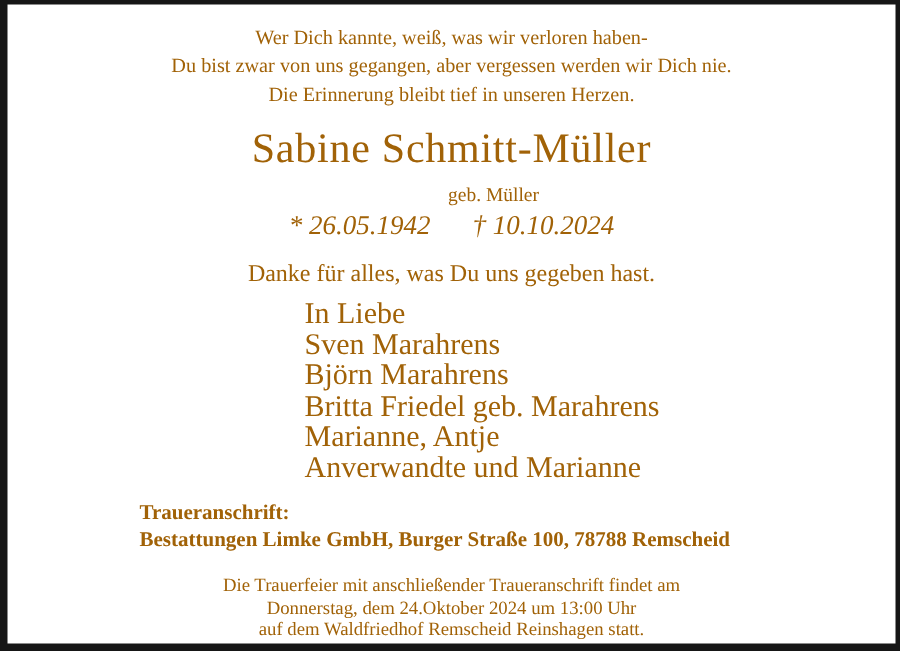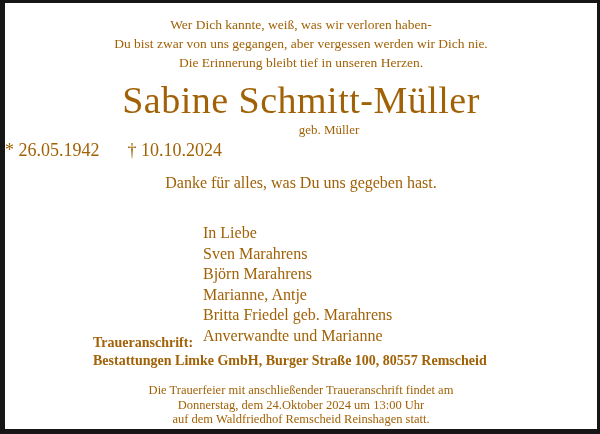--- a/index.html
+++ b/index.html
@@ -29,59 +29,61 @@
     font-size: 13.5px;
     line-height: 19px;
   }
   .name {
     position: absolute;
     top: 76px;
     left: 0;
     width: 100%;
     margin: 0;
     text-align: center;
-    font-size: 38px;
+    font-size: 28px;
     font-weight: normal;
     letter-spacing: 0.5px;
     line-height: 42px;
   }
   .maiden {
     position: absolute;
     top: 119px;
     left: 0;
     width: 100%;
     text-align: center;
     font-size: 13px;
     line-height: 15px;
     padding-left: 28px;
   }
   .dates {
     position: absolute;
     top: 136px;
     left: 0;
     width: 100%;
+    text-align: center;
     font-size: 18px;
     line-height: 22px;
+    font-style: italic;
   }
   .dates .birth { margin-right: 14px; }
   .dates .death { margin-left: 14px; }
   .thanks {
     position: absolute;
     top: 170px;
     left: 0;
     width: 100%;
     text-align: center;
     font-size: 16px;
     line-height: 20px;
   }
   .mourners {
     position: absolute;
-    top: 220px;
+    top: 196px;
     left: 198px;
-    font-size: 16px;
+    font-size: 20px;
     line-height: 20.5px;
   }
   .address {
     position: absolute;
     top: 331px;
     left: 88px;
     font-size: 14px;
     line-height: 17.5px;
     font-weight: bold;
   }
@@ -113,28 +115,28 @@
   <div class="dates">
     <span class="birth">* 26.05.1942</span><span class="death">† 10.10.2024</span>
   </div>
 
   <div class="thanks">Danke für alles, was Du uns gegeben hast.</div>
 
   <div class="mourners">
     <div>In Liebe</div>
     <div>Sven Marahrens</div>
     <div>Björn Marahrens</div>
+    <div>Britta Friedel geb. Marahrens</div>
     <div>Marianne, Antje</div>
-    <div>Britta Friedel geb. Marahrens</div>
     <div>Anverwandte und Marianne</div>
   </div>
 
   <div class="address">
     <div>Traueranschrift:</div>
-    <div>Bestattungen Limke GmbH, Burger Straße 100, 80557 Remscheid</div>
+    <div>Bestattungen Limke GmbH, Burger Straße 100, 78788 Remscheid</div>
   </div>
 
   <div class="service">
     <div>Die Trauerfeier mit anschließender Traueranschrift findet am</div>
     <div>Donnerstag, dem 24.Oktober 2024 um 13:00 Uhr</div>
     <div>auf dem Waldfriedhof Remscheid Reinshagen statt.</div>
   </div>
 
 </div>
 

